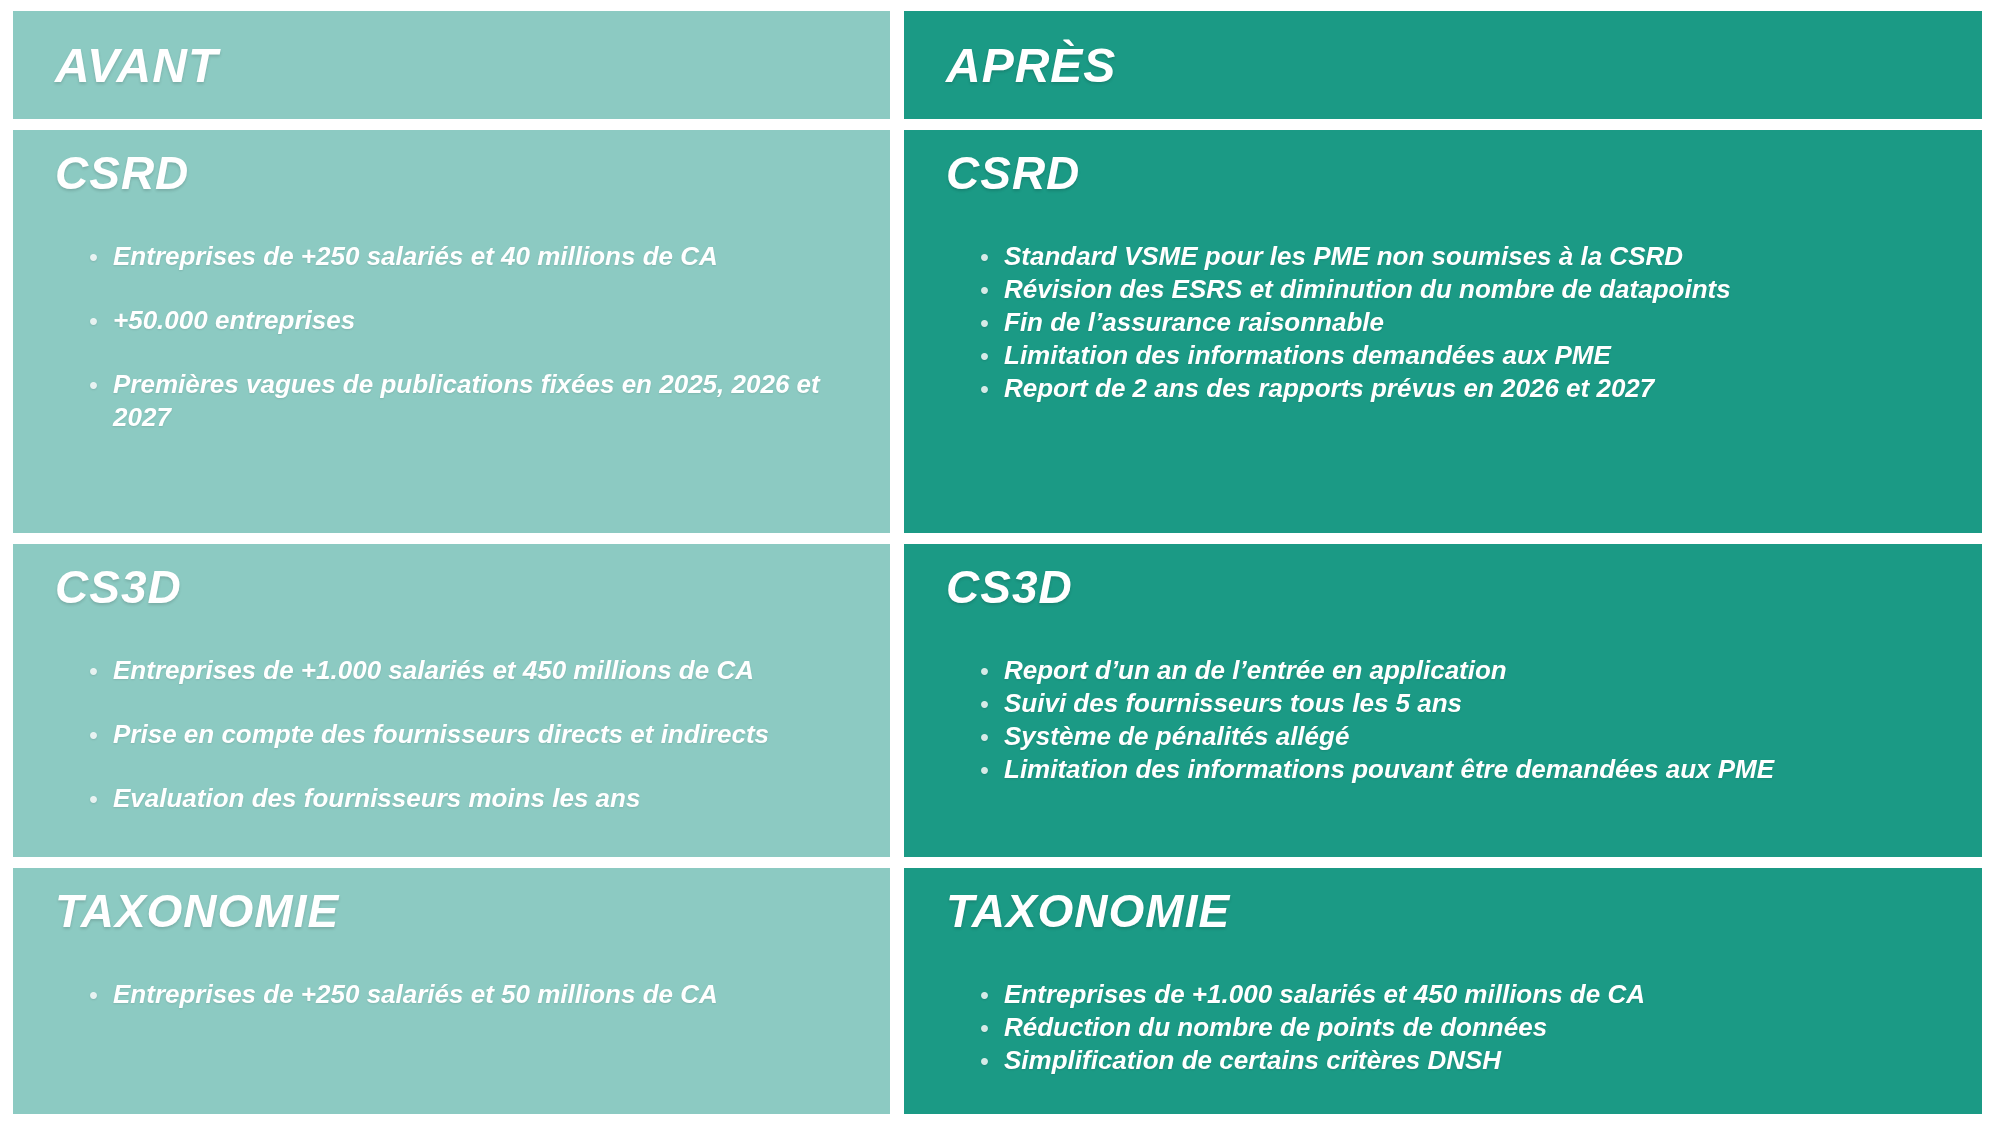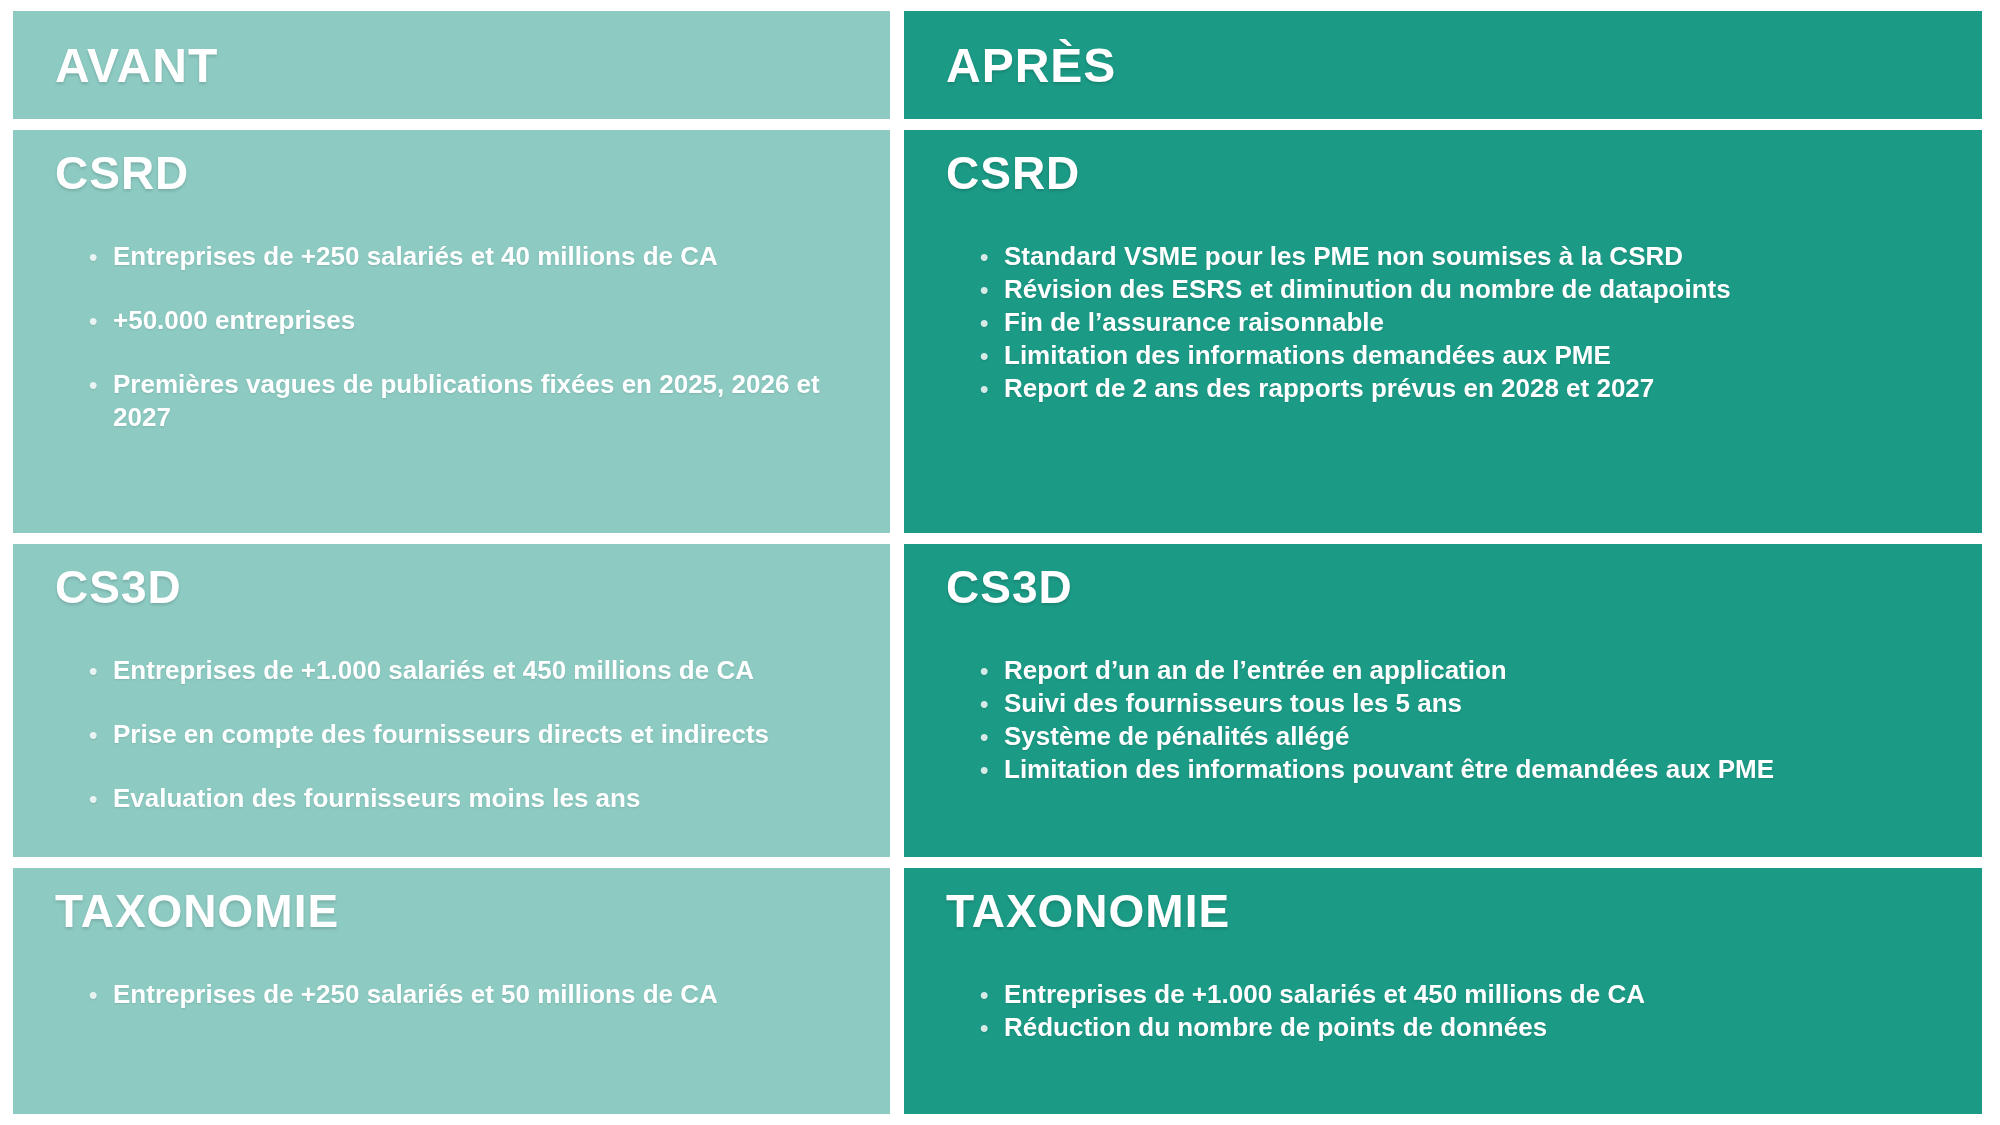--- a/index.html
+++ b/index.html
@@ -18,20 +18,21 @@
   .grid {
     position: absolute;
     top: 11px;
     left: 13px;
     width: 1657px; 
     display: grid;
     grid-template-columns: 877px 1078px;
     grid-template-rows: 108px 403px 313px 246px;
     column-gap: 14px;
     row-gap: 11px;
+    font-style: italic;
   }
   .cell {
     box-sizing: border-box;
     color: #ffffff;
   }
   .before-bg { background: #8CCAC2; }
   .after-bg  { background: #1B9A85; }
   .header-cell {
     display: flex;
     align-items: center;
@@ -102,21 +103,21 @@
           <li>Premières vagues de publications fixées en 2025, 2026 et 2027</li>
         </ul>
     </div>
     <div class="cell after-bg content-cell">
       <h2 class="section-title">CSRD</h2>
       <ul class="bullets tight">
           <li>Standard VSME pour les PME non soumises à la CSRD</li>
           <li>Révision des ESRS et diminution du nombre de datapoints</li>
           <li>Fin de l’assurance raisonnable</li>
           <li>Limitation des informations demandées aux PME</li>
-          <li>Report de 2 ans des rapports prévus en 2028 et 2027</li>
+          <li>Report de 2 ans des rapports prévus en 2026 et 2027</li>
         </ul>
     </div>
 
     <div class="cell before-bg content-cell">
       <h2 class="section-title">CS3D</h2>
       <ul class="bullets spread">
           <li>Entreprises de +1.000 salariés et 450 millions de CA</li>
           <li>Prise en compte des fournisseurs directs et indirects</li>
           <li>Evaluation des fournisseurs moins les ans</li>
         </ul>
@@ -135,17 +136,18 @@
       <h2 class="section-title">TAXONOMIE</h2>
       <ul class="bullets spread">
           <li>Entreprises de +250 salariés et 50 millions de CA</li>
         </ul>
     </div>
     <div class="cell after-bg content-cell">
       <h2 class="section-title">TAXONOMIE</h2>
       <ul class="bullets tight">
           <li>Entreprises de +1.000 salariés et 450 millions de CA</li>
           <li>Réduction du nombre de points de données</li>
+          <li>Simplification de certains critères DNSH</li>
         </ul>
     </div>
 
   </div>
 </div>
 
 </body></html>

